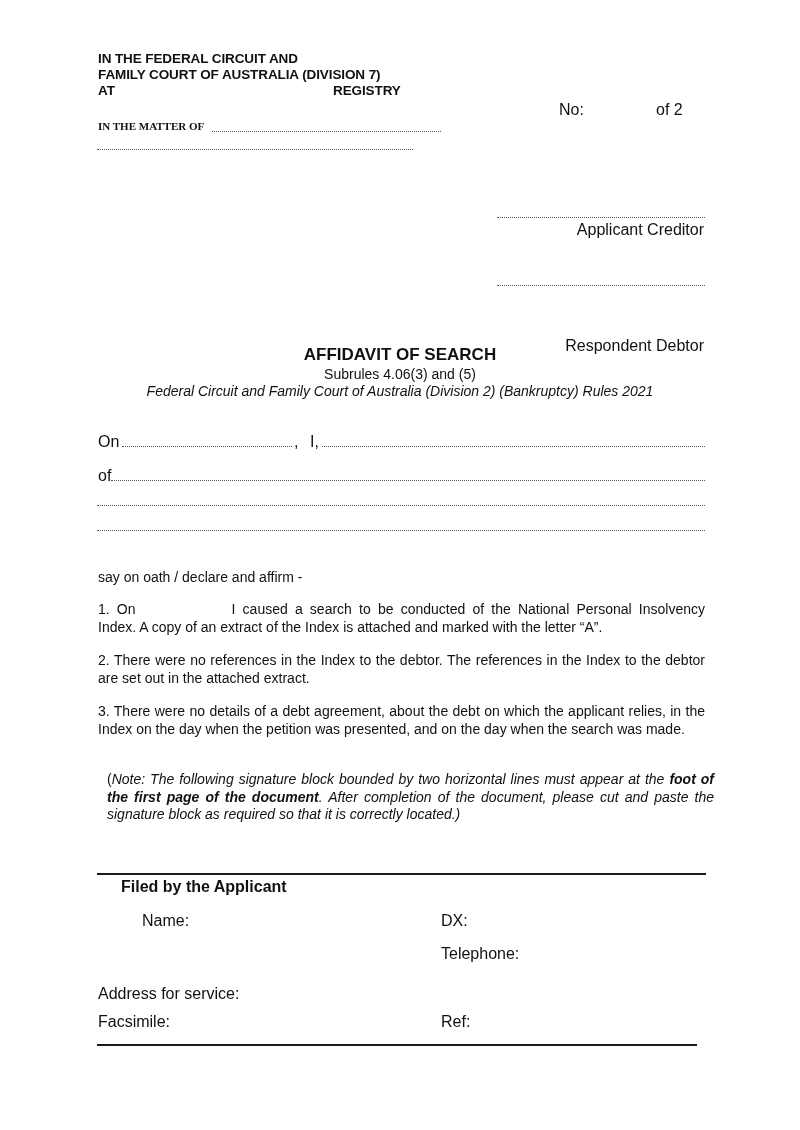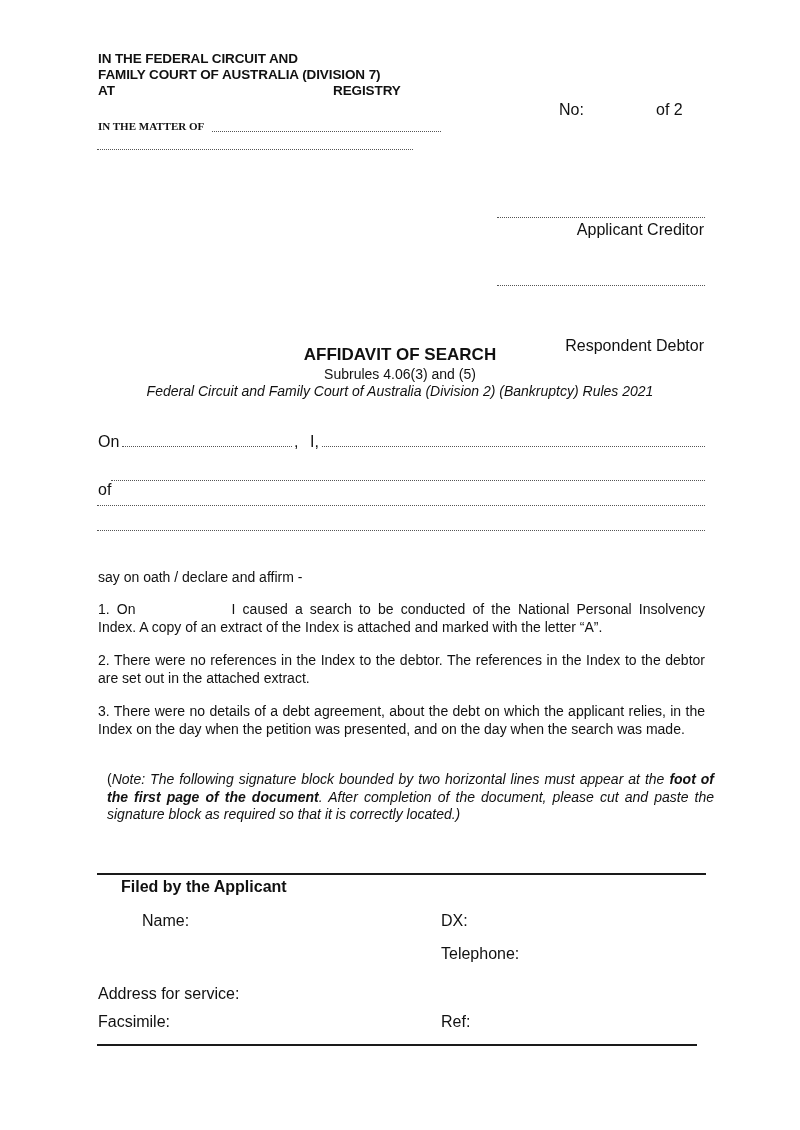--- a/index.html
+++ b/index.html
@@ -84,21 +84,21 @@
 <div class="center bold" style="top:345px; font-size:17px; line-height:20px;">AFFIDAVIT OF SEARCH</div>
 <div class="center" style="top:366px; font-size:14px; line-height:17px;">Subrules 4.06(3) and (5)</div>
 <div class="center" style="top:383px; font-size:14px; line-height:17px; font-style:italic;">Federal Circuit and Family Court of Australia (Division 2) (Bankruptcy) Rules 2021</div>
 
 <div class="abs body-text" style="left:98px; top:433px;">On</div>
 <div class="dots" style="left:122px; top:446px; width:170px;"></div>
 <div class="abs body-text" style="left:294px; top:433px;">,</div>
 <div class="abs body-text" style="left:310px; top:433px;">I,</div>
 <div class="dots" style="left:322px; top:446px; width:383px;"></div>
 
-<div class="abs body-text" style="left:98px; top:481px;">of</div>
+<div class="abs body-text" style="left:98px; top:467px;">of</div>
 <div class="dots" style="left:111px; top:480px; width:594px;"></div>
 <div class="dots" style="left:97px; top:505px; width:608px;"></div>
 <div class="dots" style="left:97px; top:530px; width:608px;"></div>
 
 <div class="para" style="top:569px;">say on oath / declare and affirm -</div>
 
 <div class="para" style="top:601px;">
   <span>1. On</span><span class="search-date-blank" style="display:inline-block; width:96px;"></span><span>I caused a search to be conducted of the National Personal Insolvency Index. A copy of an extract of the Index is attached and marked with the letter “A”.</span>
 </div>
 

